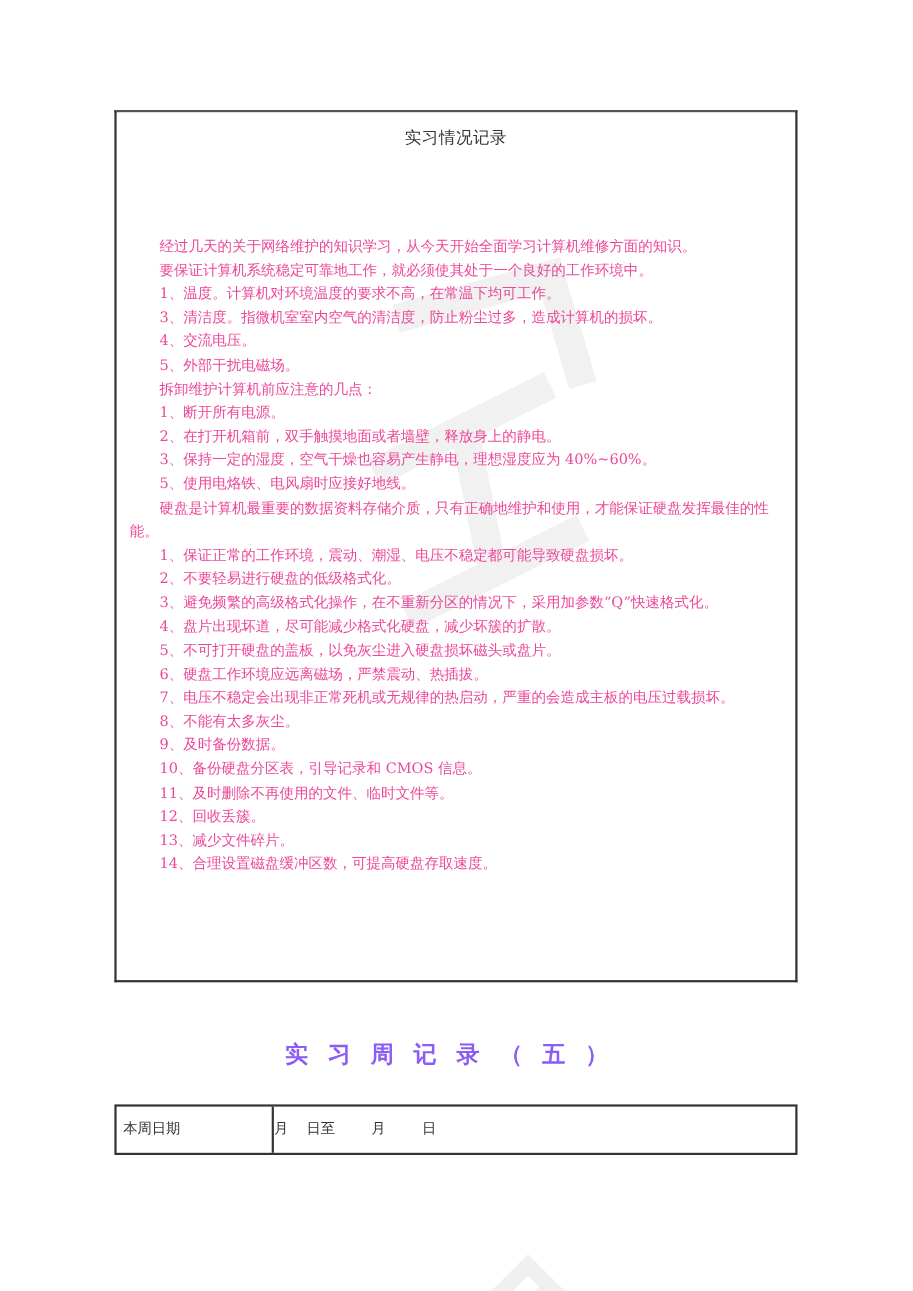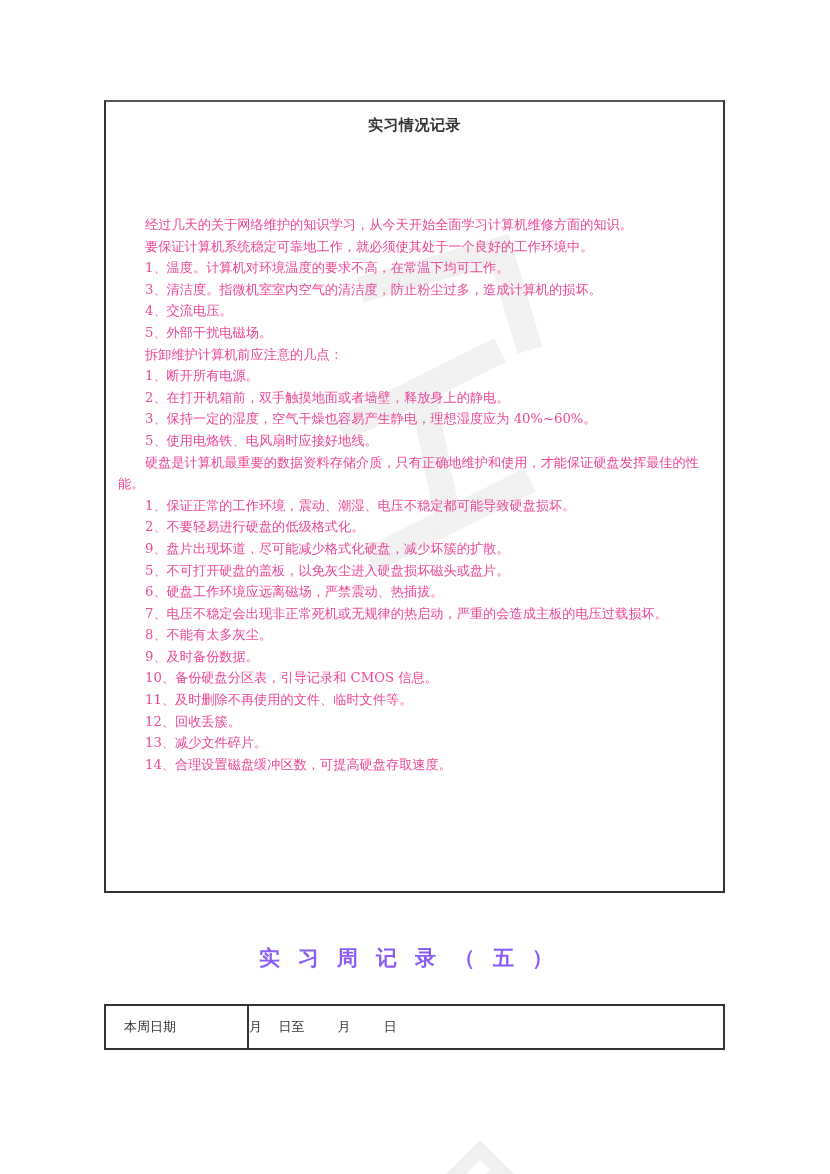--- a/index.html
+++ b/index.html
@@ -4,33 +4,33 @@
 <style>
   html, body { margin: 0; padding: 0; background: #ffffff; }
   body { width: 830px; height: 1174px; position: relative; overflow: hidden;
          font-family: "DejaVu Serif", "Liberation Serif", serif; color: #222; }
   .watermark { position: absolute; pointer-events: none; }
   .wm1 { left: 300px; top: 230px; width: 260px; height: 380px; }
   .wm2 { left: 380px; top: 1110px; width: 200px; height: 120px; }
   .record-box { position: absolute; left: 104px; top: 100px; width: 617px; height: 789px;
                 border: 2px solid #333; border-top-color: #555; }
   .box-title { position: absolute; left: 0; right: 0; top: 14px; text-align: center;
-               font-size: 15px; color: #333; letter-spacing: 0.5px; font-weight: bold; }
+               font-size: 15px; color: #333; letter-spacing: 0.5px; }
   .content { position: absolute; left: 12px; right: 8px; top: 112px; font-size: 13.2px;
              line-height: 21.6px; color: #ec4899; }
   .line { white-space: nowrap; }
   .indent { padding-left: 27px; }
   .para-wrap { white-space: normal; text-indent: 27px; }
   .week-title { position: absolute; left: 0; width: 830px; top: 944px; text-align: center;
                 font-size: 21px; font-weight: bold; letter-spacing: 18px; color: #8b5cf6;
                 font-family: "DejaVu Sans", "Liberation Sans", sans-serif; }
   .week-table { position: absolute; left: 104px; top: 1004px; width: 621px; height: 46px;
                 border: 2px solid #333; box-sizing: border-box; display: flex; }
   .week-label { width: 143px; border-right: 2px solid #333; font-size: 13px; line-height: 42px;
-                padding-left: 18px; box-sizing: border-box; color: #333;
+                padding-left: 6px; box-sizing: border-box; color: #333;
                 font-family: "DejaVu Sans", "Liberation Sans", sans-serif; }
   .week-value { flex: 1; font-size: 13px; line-height: 42px; color: #333;
                 white-space: pre; }
 </style>
 </head>
 <body>
 
 <svg class="watermark wm1" viewBox="0 0 260 380">
   <g fill="none" stroke="#f1f1f1" stroke-width="26" stroke-linejoin="miter">
     <path d="M60 60 L200 20 L230 120"></path>
@@ -56,21 +56,22 @@
     <div class="line indent">4、交流电压。</div>
     <div class="line indent">5、外部干扰电磁场。</div>
     <div class="line indent">拆卸维护计算机前应注意的几点：</div>
     <div class="line indent">1、断开所有电源。</div>
     <div class="line indent">2、在打开机箱前，双手触摸地面或者墙壁，释放身上的静电。</div>
     <div class="line indent">3、保持一定的湿度，空气干燥也容易产生静电，理想湿度应为 40%~60%。</div>
     <div class="line indent">5、使用电烙铁、电风扇时应接好地线。</div>
     <div class="para-wrap">硬盘是计算机最重要的数据资料存储介质，只有正确地维护和使用，才能保证硬盘发挥最佳的性能。</div>
     <div class="line indent">1、保证正常的工作环境，震动、潮湿、电压不稳定都可能导致硬盘损坏。</div>
     <div class="line indent">2、不要轻易进行硬盘的低级格式化。</div>
-    <div class="line indent">9、盘片出现坏道，尽可能减少格式化硬盘，减少坏簇的扩散。</div>
+    <div class="line indent">3、避免频繁的高级格式化操作，在不重新分区的情况下，采用加参数“Q”快速格式化。</div>
+    <div class="line indent">4、盘片出现坏道，尽可能减少格式化硬盘，减少坏簇的扩散。</div>
     <div class="line indent">5、不可打开硬盘的盖板，以免灰尘进入硬盘损坏磁头或盘片。</div>
     <div class="line indent">6、硬盘工作环境应远离磁场，严禁震动、热插拔。</div>
     <div class="line indent">7、电压不稳定会出现非正常死机或无规律的热启动，严重的会造成主板的电压过载损坏。</div>
     <div class="line indent">8、不能有太多灰尘。</div>
     <div class="line indent">9、及时备份数据。</div>
     <div class="line indent">10、备份硬盘分区表，引导记录和 CMOS 信息。</div>
     <div class="line indent">11、及时删除不再使用的文件、临时文件等。</div>
     <div class="line indent">12、回收丢簇。</div>
     <div class="line indent">13、减少文件碎片。</div>
     <div class="line indent">14、合理设置磁盘缓冲区数，可提高硬盘存取速度。</div>

